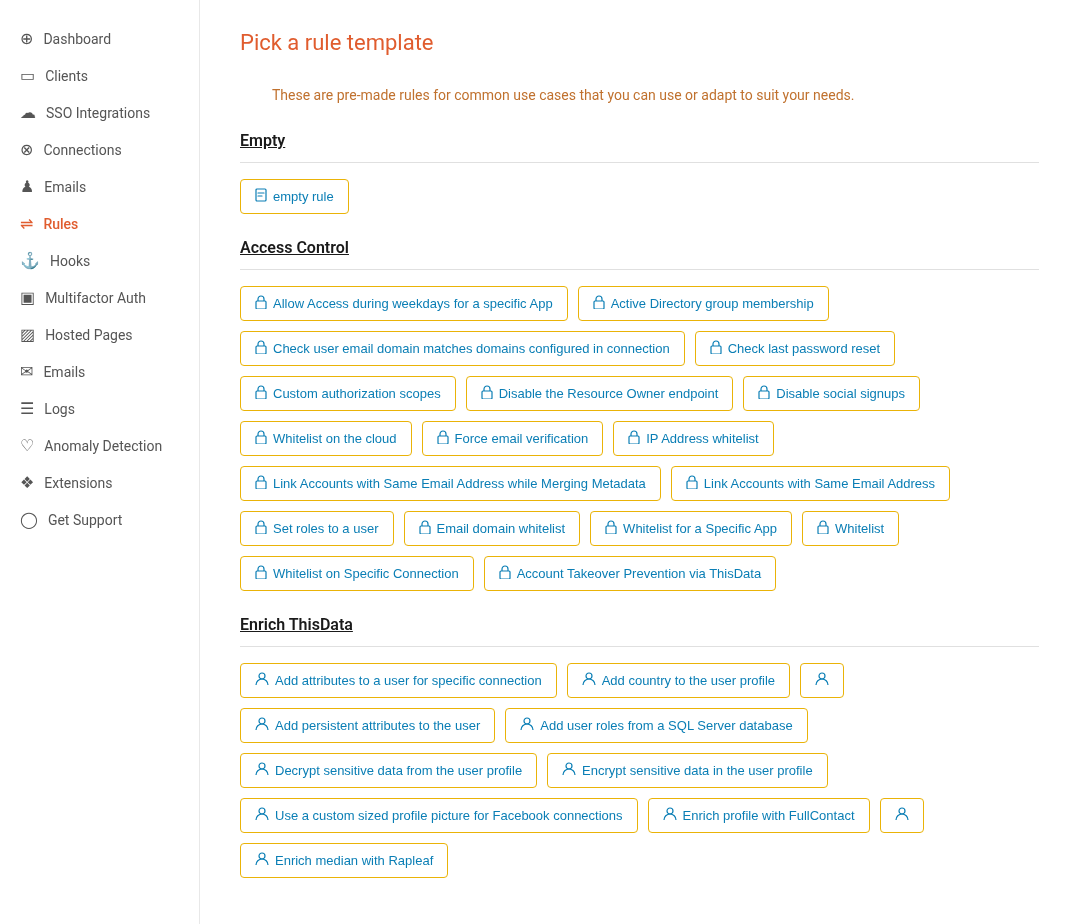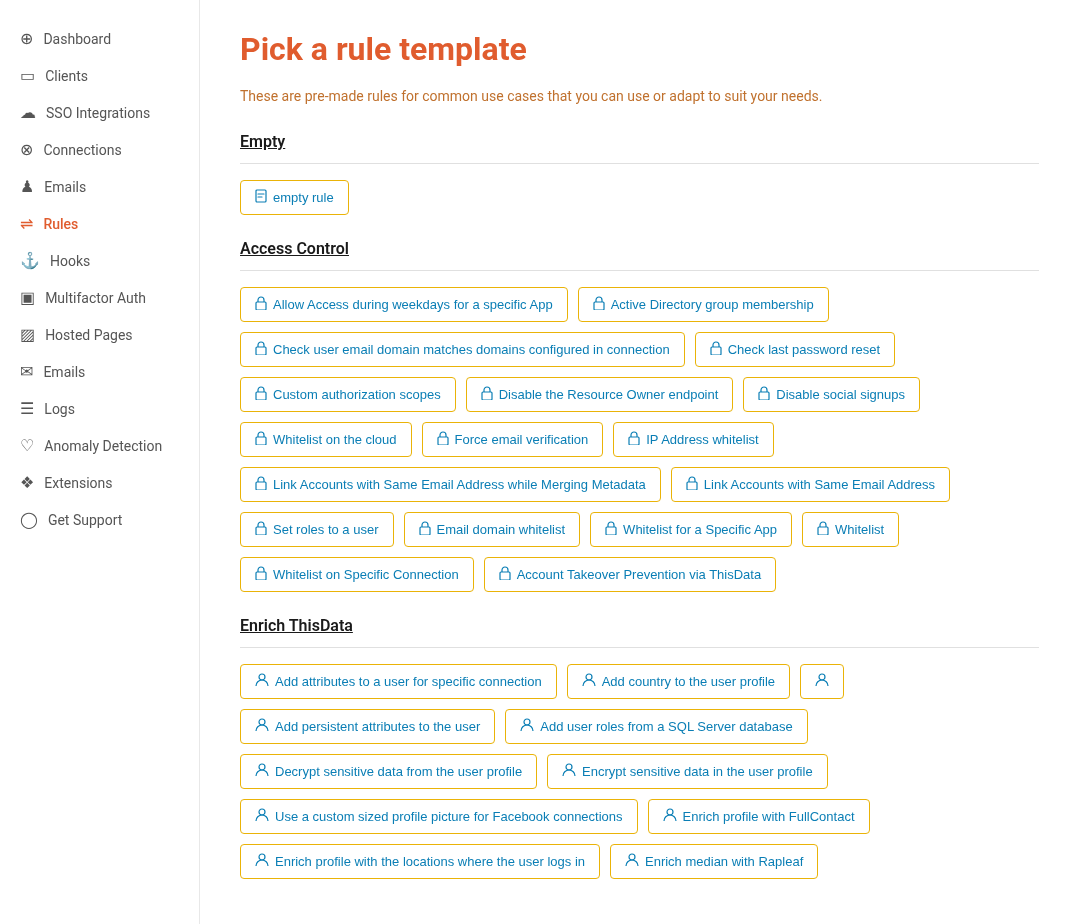--- a/index.html
+++ b/index.html
@@ -27,30 +27,31 @@
     .sidebar-item .icon { font-size: 16px; display: flex; align-items: center; }
 
     
     .main {
       flex: 1;
       padding: 30px 40px;
       overflow-y: auto;
     }
 
     .page-title {
-      font-size: 32px;
-      font-weight: 700;
+      font-size: 22px;
+      font-weight: 400;
       color: #e05c2e;
-      margin-bottom: 20px;
+      margin-bottom: 32px;
     }
 
     .subtitle {
       color: #c0712e;
       font-size: 14px;
       margin-bottom: 28px;
+      margin-left: 32px;
     }
 
     .section-header {
       font-size: 16px;
       font-weight: 600;
       color: #1a1a1a;
       margin-bottom: 12px;
       margin-top: 8px;
       text-decoration: underline;
     }
@@ -366,21 +367,20 @@
           <circle cx="7" cy="4" r="3" stroke="#0a7eb5" stroke-width="1.2"></circle>
           <path d="M1 13c0-3.314 2.686-6 6-6s6 2.686 6 6" stroke="#0a7eb5" stroke-width="1.2"></path>
         </svg></span>
             <span>Enrich profile with FullContact</span>
           </button>
           <button class="template-btn">
             <span class="btn-icon"><svg width="14" height="14" viewBox="0 0 14 14" fill="none" xmlns="http://www.w3.org/2000/svg">
           <circle cx="7" cy="4" r="3" stroke="#0a7eb5" stroke-width="1.2"></circle>
           <path d="M1 13c0-3.314 2.686-6 6-6s6 2.686 6 6" stroke="#0a7eb5" stroke-width="1.2"></path>
         </svg></span>
-            <span>Enrich profile with the locations where the user logs in</span>
           </button>
           <button class="template-btn">
             <span class="btn-icon"><svg width="14" height="14" viewBox="0 0 14 14" fill="none" xmlns="http://www.w3.org/2000/svg">
           <circle cx="7" cy="4" r="3" stroke="#0a7eb5" stroke-width="1.2"></circle>
           <path d="M1 13c0-3.314 2.686-6 6-6s6 2.686 6 6" stroke="#0a7eb5" stroke-width="1.2"></path>
         </svg></span>
             <span>Enrich median with Rapleaf</span>
           </button>
         </div>
       </div>

